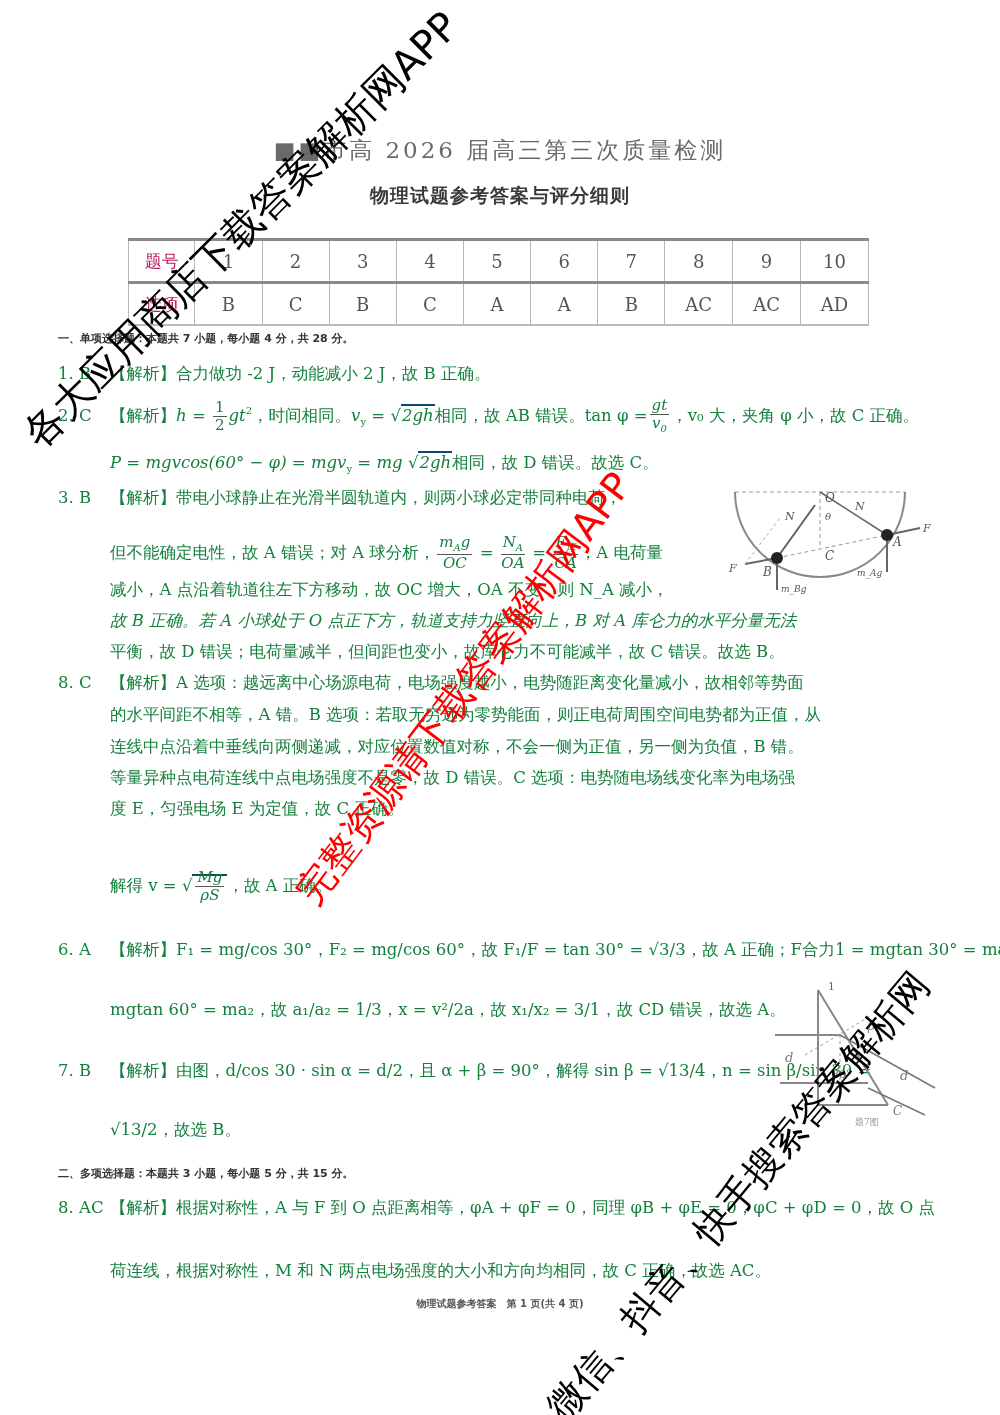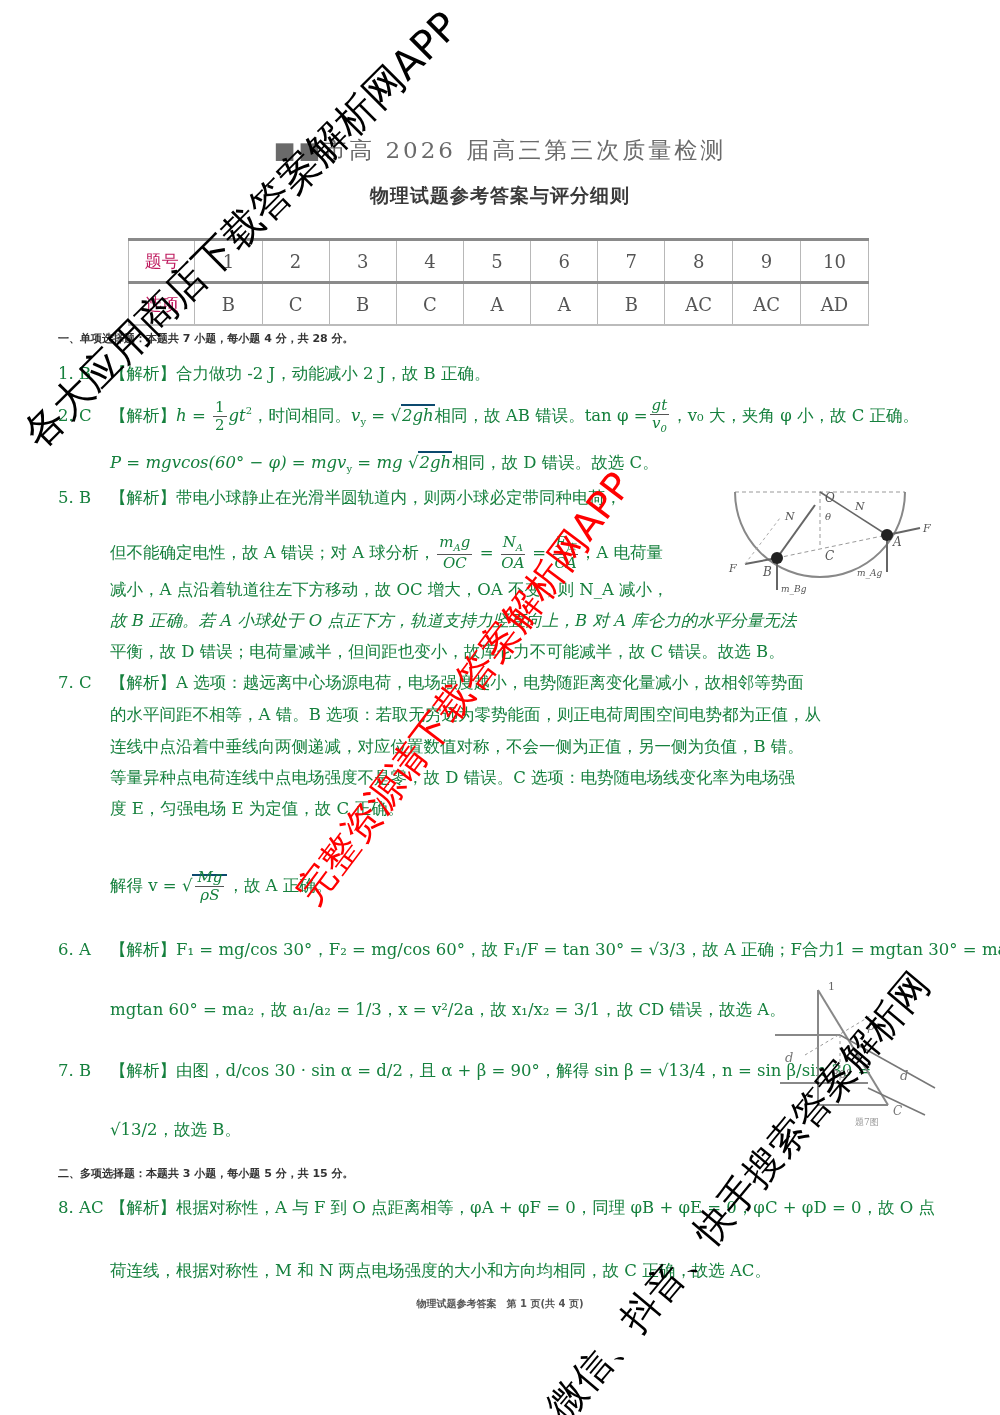--- a/index.html
+++ b/index.html
@@ -98,21 +98,21 @@
   </div>
 
   <div class="line" style="top:398px;">
     <span class="num">2. C</span><span>【解析】</span><span class="m">h</span> = <span class="frac"><span class="n">1</span><span class="d">2</span></span><span class="m">gt</span><sup>2</sup><span>，时间相同。</span><span class="m">v</span><sub>y</sub> = √<span class="sqrt m">2gh</span><span>相同，故 AB 错误。tan φ =</span><span class="frac"><span class="n m">gt</span><span class="d m">v<sub>0</sub></span></span><span>，v₀ 大，夹角 φ 小，故 C 正确。</span>
   </div>
   <div class="line indent" style="top:455px;">
     <span class="m">P = mgvcos(60° − φ) = mgv</span><sub>y</sub><span class="m"> = mg </span>√<span class="sqrt m">2gh</span><span>相同，故 D 错误。故选 C。</span>
   </div>
 
   <div class="line" style="top:490px;">
-    <span class="num">5. B</span><span>【解析】带电小球静止在光滑半圆轨道内，则两小球必定带同种电荷，</span>
+    <span class="num">3. B</span><span>【解析】带电小球静止在光滑半圆轨道内，则两小球必定带同种电荷，</span>
   </div>
   <div class="line indent" style="top:535px;">
     <span>但不能确定电性，故 A 错误；对 A 球分析，</span><span class="frac"><span class="n m">m<sub>A</sub>g</span><span class="d m">OC</span></span> = <span class="frac"><span class="n m">N<sub>A</sub></span><span class="d m">OA</span></span> = <span class="frac"><span class="n m">F<sub>库</sub></span><span class="d m">CA</span></span><span>，A 电荷量</span>
   </div>
   <div class="line indent" style="top:582px;">减小，A 点沿着轨道往左下方移动，故 OC 增大，OA 不变，则 N_A 减小，</div>
   <div class="line indent" style="top:613px;font-style:italic;">故 B 正确。若 A 小球处于 O 点正下方，轨道支持力竖直向上，B 对 A 库仑力的水平分量无法</div>
   <div class="line indent" style="top:644px;">平衡，故 D 错误；电荷量减半，但间距也变小，故库仑力不可能减半，故 C 错误。故选 B。</div>
 
   <svg class="fig" style="left:715px; top:480px;" width="240" height="120" viewBox="0 0 240 120">
     <line x1="20" y1="12" x2="190" y2="12" stroke="#999" stroke-dasharray="4,3"></line>
@@ -135,21 +135,21 @@
     <text x="110" y="80" font-size="12" font-style="italic" fill="#555">C</text>
     <text x="208" y="52" font-size="11" font-style="italic" fill="#555">F</text>
     <text x="14" y="92" font-size="11" font-style="italic" fill="#555">F</text>
     <text x="140" y="30" font-size="11" font-style="italic" fill="#555">N</text>
     <text x="70" y="40" font-size="11" font-style="italic" fill="#555">N</text>
     <text x="142" y="96" font-size="9" font-style="italic" fill="#555">m_Ag</text>
     <text x="66" y="112" font-size="9" font-style="italic" fill="#555">m_Bg</text>
   </svg>
 
   <div class="line" style="top:675px;">
-    <span class="num">7. C</span><span>【解析】A 选项：越远离中心场源电荷，电场强度越小，电势随距离变化量减小，故相邻等势面</span>
+    <span class="num">8. C</span><span>【解析】A 选项：越远离中心场源电荷，电场强度越小，电势随距离变化量减小，故相邻等势面</span>
   </div>
   <div class="line indent" style="top:707px;">的水平间距不相等，A 错。B 选项：若取无穷远为零势能面，则正电荷周围空间电势都为正值，从</div>
   <div class="line indent" style="top:739px;">连线中点沿着中垂线向两侧递减，对应位置数值对称，不会一侧为正值，另一侧为负值，B 错。</div>
   <div class="line indent" style="top:770px;">等量异种点电荷连线中点电场强度不是零，故 D 错误。C 选项：电势随电场线变化率为电场强</div>
   <div class="line indent" style="top:801px;">度 E，匀强电场 E 为定值，故 C 正确。</div>
 
   <div class="line indent" style="top:870px;">
     <span>解得 v =</span> √<span class="sqrt"><span class="frac"><span class="n m">Mg</span><span class="d m">ρS</span></span></span><span>，故 A 正确。</span>
   </div>
 

